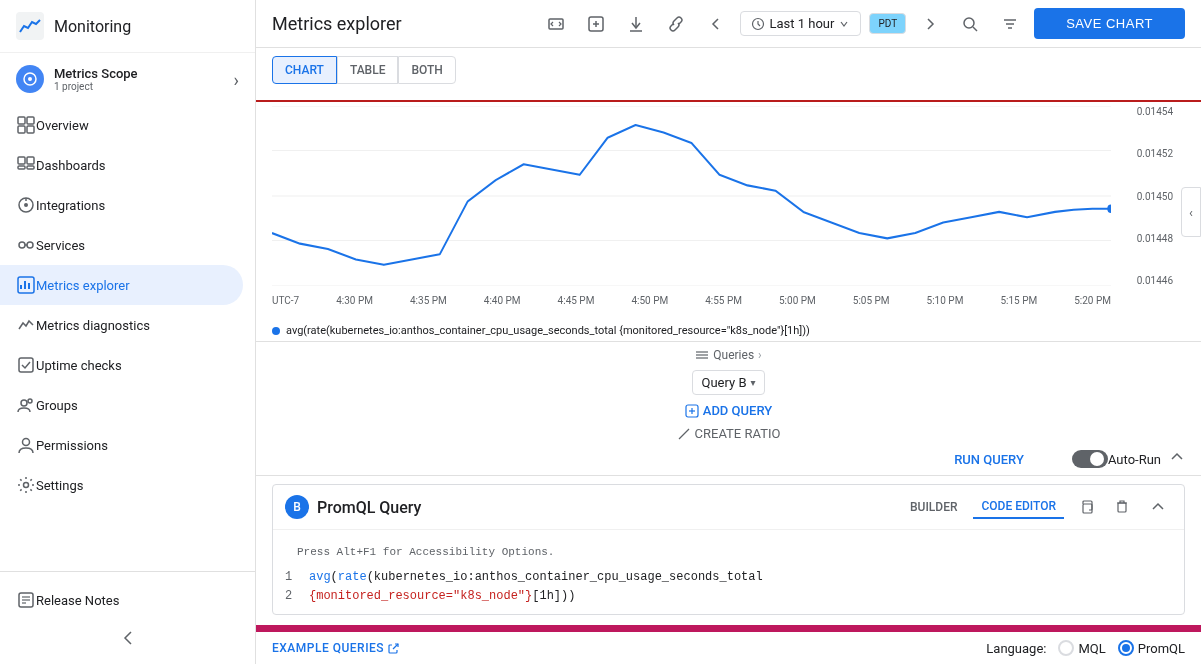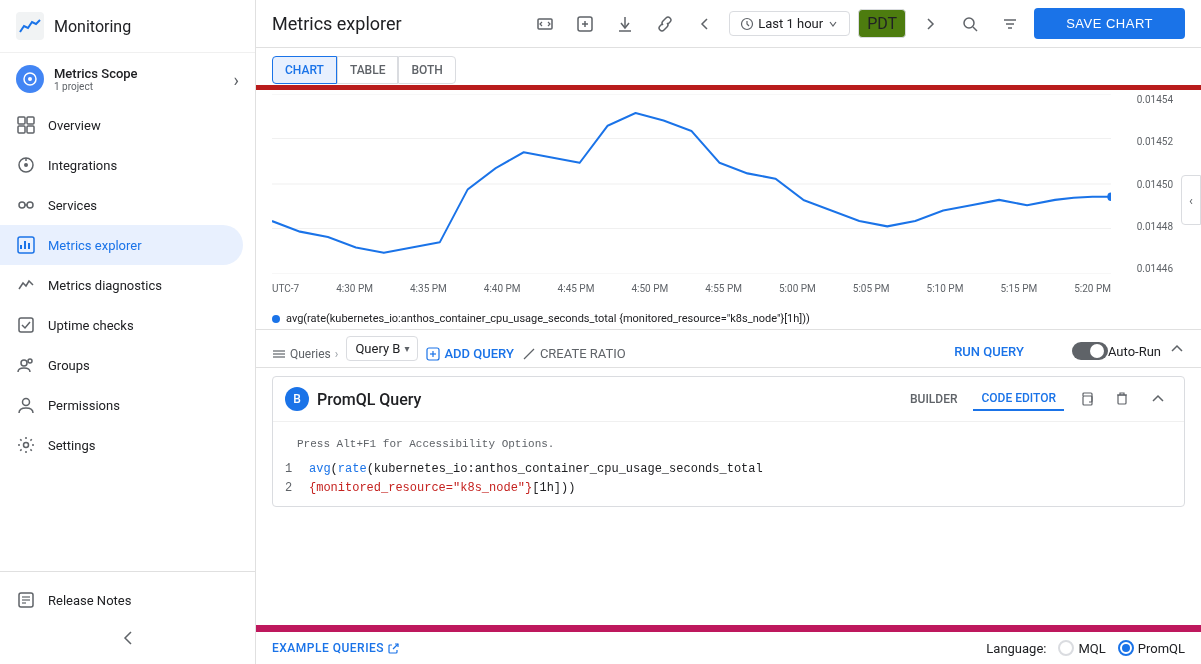--- a/index.html
+++ b/index.html
@@ -10,46 +10,46 @@
     .sidebar-header { display: flex; align-items: center; padding: 12px 16px; gap: 10px; border-bottom: 1px solid #f0f0f0; }
     .sidebar-logo { width: 28px; height: 28px; flex-shrink: 0; }
     .sidebar-app-name { font-size: 16px; color: #202124; font-weight: 400; }
     .sidebar-scope { display: flex; align-items: center; padding: 12px 16px; gap: 10px; cursor: pointer; }
     .sidebar-scope-icon { width: 28px; height: 28px; background: #4285f4; border-radius: 50%; display: flex; align-items: center; justify-content: center; color: white; font-size: 14px; flex-shrink: 0; }
     .sidebar-scope-text { flex: 1; }
     .sidebar-scope-title { font-size: 13px; font-weight: 500; color: #202124; }
     .sidebar-scope-sub { font-size: 10px; color: #5f6368; }
     .sidebar-scope-arrow { color: #5f6368; font-size: 18px; }
     .sidebar-nav { flex: 1; }
-    .nav-item { display: flex; align-items: center; padding: 10px 16px; gap: 12px; cursor: pointer; border-radius: 0 24px 24px 0; margin-right: 12px; color: #202124; font-size: 13px; font-weight: 400; }
+    .nav-item { display: flex; align-items: center; padding: 10px 16px; cursor: pointer; border-radius: 0 24px 24px 0; margin-right: 12px; color: #202124; font-size: 13px; font-weight: 400; }
     .nav-item.active { background: #e8f0fe; color: #1a73e8; }
     .nav-item.active .nav-icon { color: #1a73e8; }
     .nav-icon { width: 20px; height: 20px; display: flex; align-items: center; justify-content: center; color: #5f6368; flex-shrink: 0; font-size: 16px; }
     .sidebar-bottom { padding: 8px 0; border-top: 1px solid #e0e0e0; margin-top: 12px; }
     .sidebar-collapse { display: flex; align-items: center; justify-content: center; padding: 8px; cursor: pointer; color: #5f6368; }
 
     
     .main { flex: 1; display: flex; flex-direction: column; overflow: hidden; }
 
     
     .topbar { display: flex; align-items: center; padding: 8px 16px; gap: 8px; border-bottom: 1px solid #e0e0e0; height: 48px; flex-shrink: 0; }
     .topbar-title { font-size: 18px; font-weight: 400; color: #202124; flex: 1; }
     .topbar-icon-btn { width: 32px; height: 32px; display: flex; align-items: center; justify-content: center; cursor: pointer; color: #5f6368; border-radius: 50%; }
     .topbar-time { display: flex; align-items: center; gap: 4px; border: 1px solid #dadce0; border-radius: 4px; padding: 4px 10px; cursor: pointer; font-size: 13px; color: #202124; }
-    .topbar-pdt { border: 1px solid #dadce0; border-radius: 4px; padding: 4px 8px; font-size: 16px; color: #202124; background: #4d7c0f; }
+    .topbar-pdt { border: 1px solid #dadce0; border-radius: 4px; padding: 4px 8px; font-size: 10px; color: #202124; background: #7dd3fc; }
     .save-btn { background: #1a73e8; color: white; border: none; border-radius: 4px; padding: 8px 32px; font-size: 13px; font-weight: 500; cursor: pointer; letter-spacing: 0.5px; }
     .chart-tab { padding: 6px 12px; font-size: 12px; font-weight: 500; cursor: pointer; border: 1px solid #dadce0; color: #5f6368; background: #fff; }
     .chart-tab:first-child { border-radius: 4px 0 0 4px; }
     .chart-tab:last-child { border-radius: 0 4px 4px 0; }
     .chart-tab.active { background: #e8f0fe; color: #1a73e8; border-color: #1a73e8; z-index: 1; }
     .legend-dot { width: 8px; height: 8px; border-radius: 50%; background: #1a73e8; flex-shrink: 0; }
     .chart-collapse-btn { position: absolute; right: 0; top: 50%; transform: translateY(-50%); width: 20px; height: 60px; display: flex; align-items: center; justify-content: center; cursor: pointer; color: #5f6368; border: 1px solid #dadce0; border-radius: 4px 0 0 4px; background: #fff; }
 
     
-    .query-bar { display: flex; align-items: flex-end; padding: 6px 16px; border-bottom: 1px solid #e0e0e0; gap: 8px; background: #fff; flex-shrink: 0; }
+    .query-bar { display: flex; align-items: center; padding: 6px 16px; border-bottom: 1px solid #e0e0e0; gap: 8px; background: #fff; flex-shrink: 0; flex-direction: column; }
     .query-breadcrumb { display: flex; align-items: center; gap: 4px; font-size: 12px; color: #5f6368; }
     .query-breadcrumb-sep { color: #9aa0a6; }
     .query-b-select { display: flex; align-items: center; gap: 4px; border: 1px solid #dadce0; border-radius: 4px; padding: 4px 8px; font-size: 13px; cursor: pointer; }
     .query-b-select-arrow { font-size: 10px; color: #5f6368; }
     .query-add-btn { display: flex; align-items: center; gap: 4px; color: #1a73e8; font-size: 13px; cursor: pointer; font-weight: 500; }
     .query-ratio-btn { display: flex; align-items: center; gap: 4px; color: #5f6368; font-size: 13px; cursor: pointer; }
     .query-bar-right { margin-left: auto; display: flex; align-items: center; gap: 8px; }
     .run-query-btn { font-size: 13px; font-weight: 500; color: #1a73e8; cursor: pointer; }
     .auto-run-toggle { display: flex; align-items: center; gap: 0; margin-left: 40px; }
     .toggle-circle { width: 36px; height: 18px; background: #5f6368; border-radius: 9px; position: relative; cursor: pointer; }
@@ -116,20 +116,31 @@
             <rect x="10" y="1" width="7" height="7" rx="1" fill="none" stroke="#5f6368" stroke-width="1.5"></rect>
             <rect x="1" y="10" width="7" height="7" rx="1" fill="none" stroke="#5f6368" stroke-width="1.5"></rect>
             <rect x="10" y="10" width="7" height="7" rx="1" fill="none" stroke="#5f6368" stroke-width="1.5"></rect>
           </svg>
       </span>
       <span>Overview</span>
     </div>
     <div class="nav-item">
       <span class="nav-icon">
         <svg width="18" height="18" viewBox="0 0 18 18">
+            <rect x="1" y="1" width="7" height="7" rx="1" fill="none" stroke="#5f6368" stroke-width="1.5"></rect>
+            <rect x="10" y="1" width="7" height="7" rx="1" fill="none" stroke="#5f6368" stroke-width="1.5"></rect>
+            <rect x="1" y="10" width="7" height="3" rx="1" fill="none" stroke="#5f6368" stroke-width="1.5"></rect>
+            <rect x="10" y="10" width="7" height="3" rx="1" fill="none" stroke="#5f6368" stroke-width="1.5"></rect>
+          </svg>
+      </span>
+      <span>Dashboards</span>
+    </div>
+    <div class="nav-item">
+      <span class="nav-icon">
+        <svg width="18" height="18" viewBox="0 0 18 18">
             <circle cx="9" cy="9" r="7" fill="none" stroke="#5f6368" stroke-width="1.5"></circle>
             <circle cx="9" cy="9" r="2" fill="#5f6368"></circle>
             <line x1="9" y1="2" x2="9" y2="5" stroke="#5f6368" stroke-width="1.5"></line>
           </svg>
       </span>
       <span>Integrations</span>
     </div>
     <div class="nav-item">
       <span class="nav-icon">
         <svg width="18" height="18" viewBox="0 0 18 18">
@@ -281,21 +292,21 @@
           <line x1="3" y1="5" x2="15" y2="5" stroke="#5f6368" stroke-width="1.5"></line>
           <line x1="5" y1="9" x2="13" y2="9" stroke="#5f6368" stroke-width="1.5"></line>
           <line x1="7" y1="13" x2="11" y2="13" stroke="#5f6368" stroke-width="1.5"></line>
         </svg>
     </div>
     <button class="save-btn">SAVE CHART</button>
   </div>
 
   <div style="flex:1; display:flex; flex-direction:column; overflow:hidden; position:relative;">
 
-    <div style="display:flex; align-items:center; padding: 8px 16px 1px; border-bottom: 5px solid #b91c1c;">
+    <div style="display:flex; align-items:center; padding: 8px 16px 16px; border-bottom: 2px solid #b91c1c;">
       <div style="display:flex;">
         <div class="chart-tab active">CHART</div>
         <div class="chart-tab">TABLE</div>
         <div class="chart-tab">BOTH</div>
       </div>
     </div>
 
     <div style="position:relative; flex:0 0 220px; padding: 4px 0;">
 
       <div style="position:absolute; right:28px; top:4px; bottom:36px; display:flex; flex-direction:column; justify-content:space-between; font-size:10px; color:#5f6368; text-align:right;">

